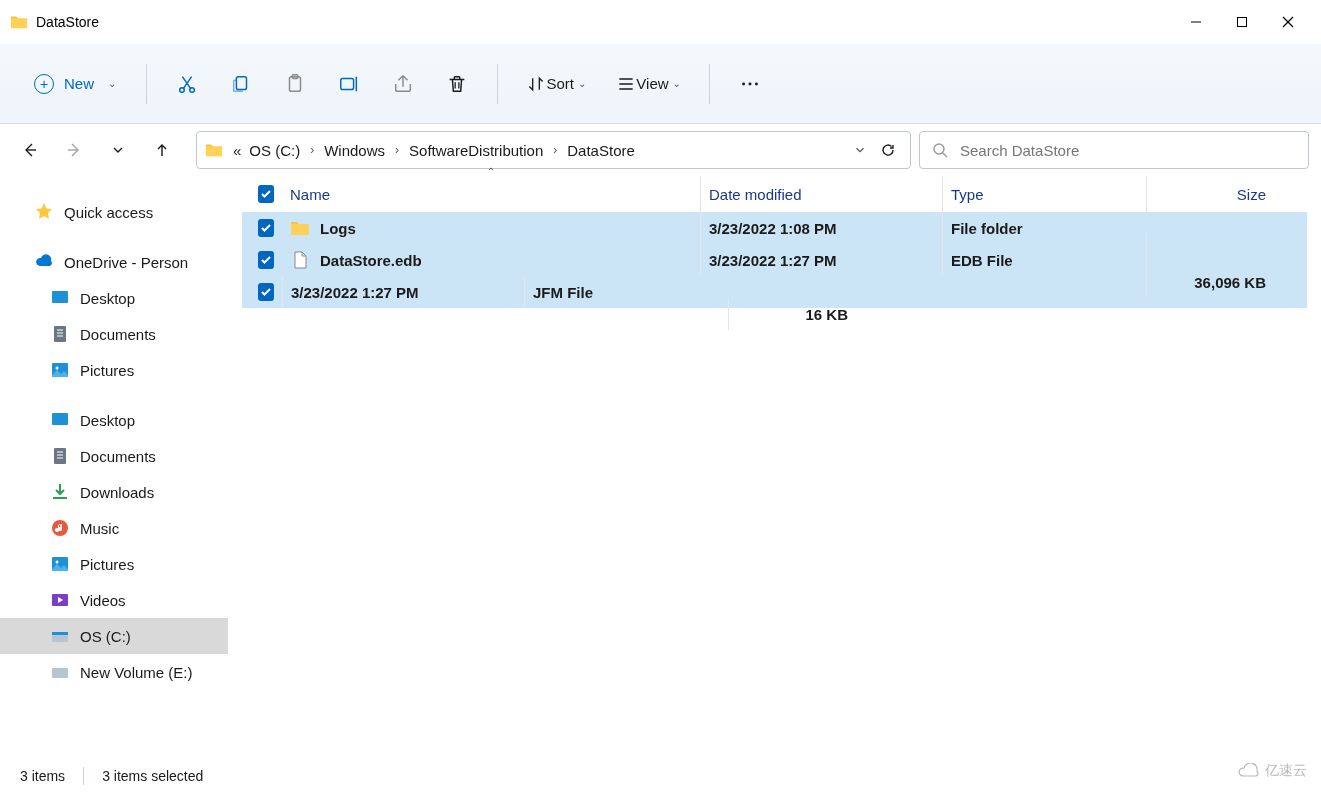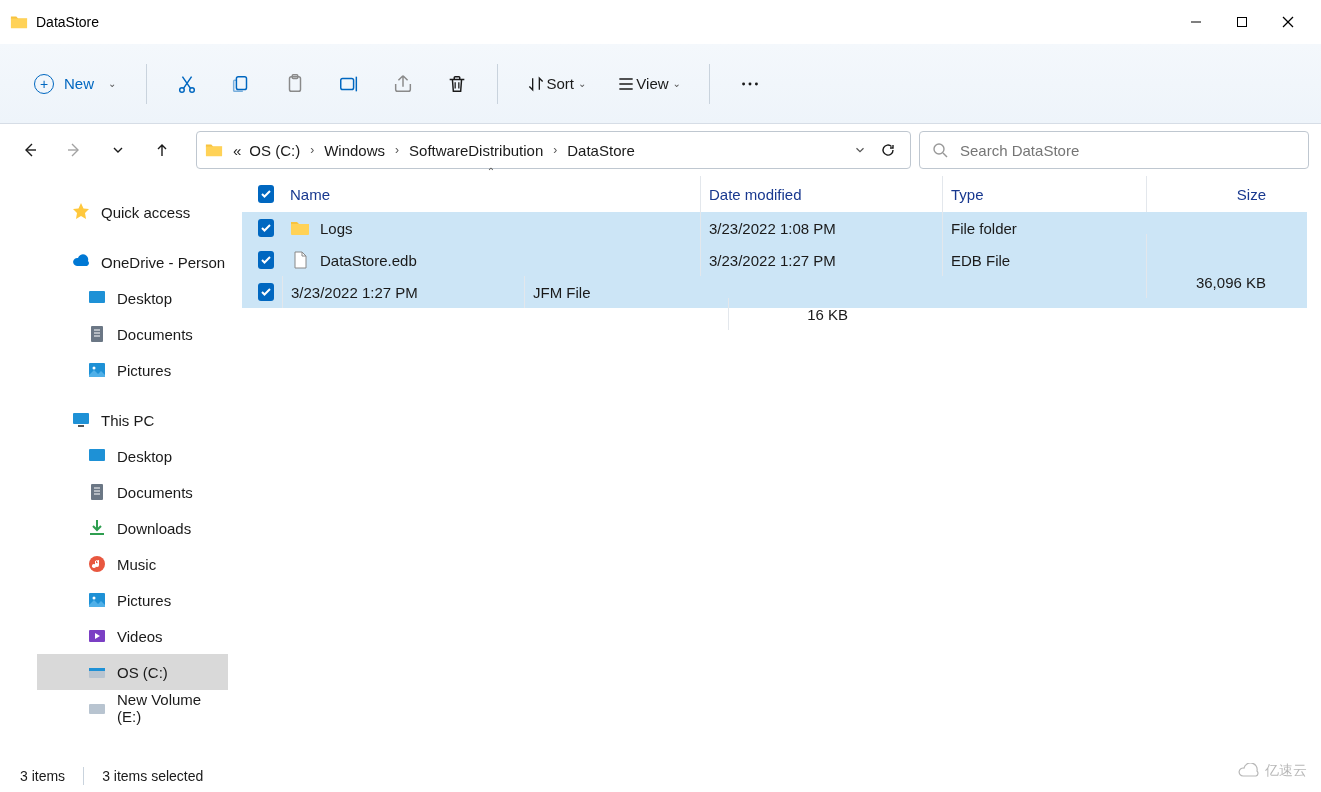--- a/index.html
+++ b/index.html
@@ -34,42 +34,42 @@
 .addressbar .crumb { font-size: 15px; color: #1a1a1a; padding: 0 4px; display: flex; align-items: center; }
 .addressbar .crumb-sep { color: #555; padding: 0 6px; font-size: 12px; }
 .addressbar .spacer { flex: 1; }
 .addressbar .addricon { width: 28px; height: 28px; display: flex; align-items: center; justify-content: center; }
 .searchbox { width: 390px; height: 38px; border: 1px solid #bfc7d0; border-radius: 4px; display: flex; align-items: center; padding: 0 12px; margin-left: 0; }
 .searchbox svg { width: 16px; height: 16px; margin-right: 12px; opacity: 0.6; }
 .searchbox input { border: none; outline: none; font-size: 15px; flex: 1; background: transparent; color: #333; }
 
 
 .main { display: flex; height: calc(792px - 44px - 80px - 52px - 32px); }
-.sidebar { width: 228px; overflow-y: auto; padding-top: 18px; position: relative; padding-left: 37px; }
+.sidebar { width: 228px; overflow-y: auto; padding-top: 18px; position: relative; }
 .sidebar::-webkit-scrollbar { width: 16px; }
 .sidebar::-webkit-scrollbar-thumb { background: #8a8a8a; border-radius: 2px; }
 .sidebar::-webkit-scrollbar-track { background: #f0f0f0; }
 .side-item { display: flex; align-items: center; height: 36px; padding-left: 34px; font-size: 15px; color: #1a1a1a; gap: 10px; }
 .side-item.sub { padding-left: 50px; }
 .side-item.selected { background: #d9d9d9; }
 .side-item .ico { width: 20px; height: 20px; flex-shrink: 0; display: flex; align-items: center; justify-content: center; }
 .side-group-gap { height: 14px; }
 
 
 .filelist { flex: 1; padding: 0 14px; }
 .headers { display: flex; height: 36px; align-items: center; font-size: 15px; color: #18388f; border-bottom: 0; padding-left: 8px; }
 .headers .col { display: flex; align-items: center; padding: 0 8px; height: 100%; }
 .col-check { width: 32px; }
 .col-name { width: 418px; position: relative; }
 .col-date { width: 242px; border-left: 1px solid #e3e7ec; }
 .col-type { width: 204px; border-left: 1px solid #e3e7ec; }
 .col-size { width: 128px; border-left: 1px solid #e3e7ec; text-align: right; justify-content: flex-end; }
 .sort-arrow { position: absolute; left: 50%; top: -10px; transform: translateX(-50%); font-size: 10px; color: #555; }
 
-.row { display: flex; height: 32px; align-items: center; font-size: 15px; color: #1a1a1a; padding-left: 8px; }
+.row { display: flex; height: 32px; align-items: center; font-size: 15px; color: #1a1a1a; padding-left: 8px; font-weight: bold; }
 .row.selected { background: #cce5f6; }
 .row .cell { padding: 0 8px; display: flex; align-items: center; height: 100%; }
 .row .col-name { gap: 10px; }
 .row .col-size { justify-content: flex-end; margin-top: 44px; }
 .checkbox { width: 18px; height: 18px; border-radius: 3px; background: #0067c0; display: flex; align-items: center; justify-content: center; }
 .checkbox svg { width: 12px; height: 12px; }
 .file-ico { width: 20px; height: 20px; }
 
 
 .statusbar { height: 32px; display: flex; align-items: center; padding: 0 20px; font-size: 14px; color: #1a1a1a; gap: 10px; }
@@ -288,29 +288,20 @@
       <span class="ico">
           <svg viewBox="0 0 20 20">
             <rect x="2" y="3" width="16" height="14" rx="1" fill="#1e91d6"></rect>
             <circle cx="7" cy="8" r="1.5" fill="#fff"></circle>
             <path d="M2 15l5-5 4 4 3-3 4 4v2H2z" fill="#50b0e8"></path>
           </svg>
         </span>
       <span>Pictures</span>
     </div>
     <div class="side-group-gap"></div>
-    <div class="side-item">
-      <span class="ico">
-          <svg viewBox="0 0 20 20">
-            <rect x="2" y="3" width="16" height="11" rx="1" fill="#1e91d6"></rect>
-            <rect x="7" y="15" width="6" height="2" fill="#555"></rect>
-          </svg>
-        </span>
-      <span>This PC</span>
-    </div>
     <div class="side-item sub">
       <span class="ico">
           <svg viewBox="0 0 20 20">
             <rect x="2" y="3" width="16" height="12" rx="1" fill="#1e91d6"></rect>
           </svg>
         </span>
       <span>Desktop</span>
     </div>
     <div class="side-item sub">
       <span class="ico">

